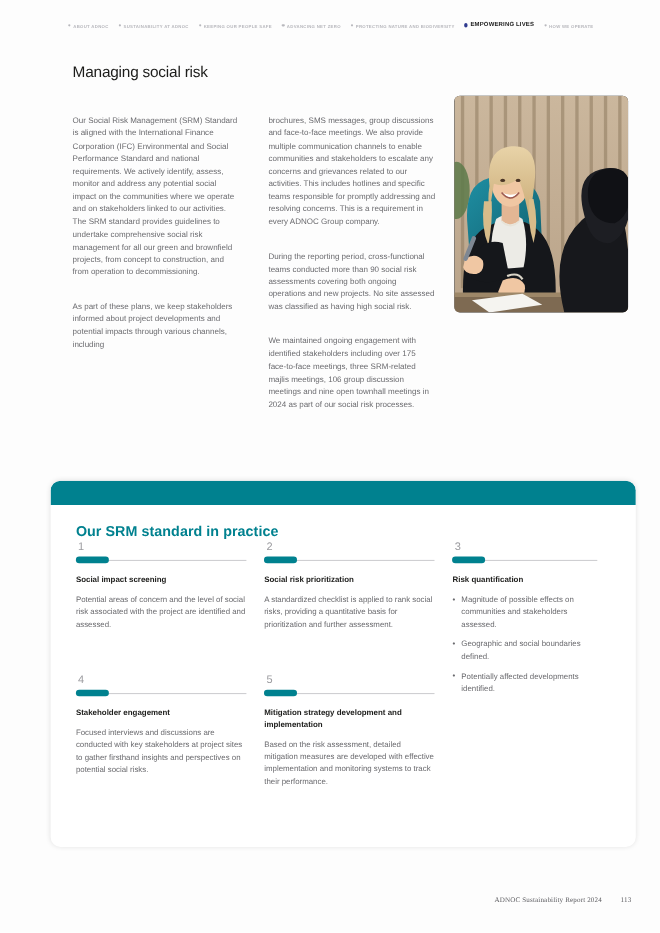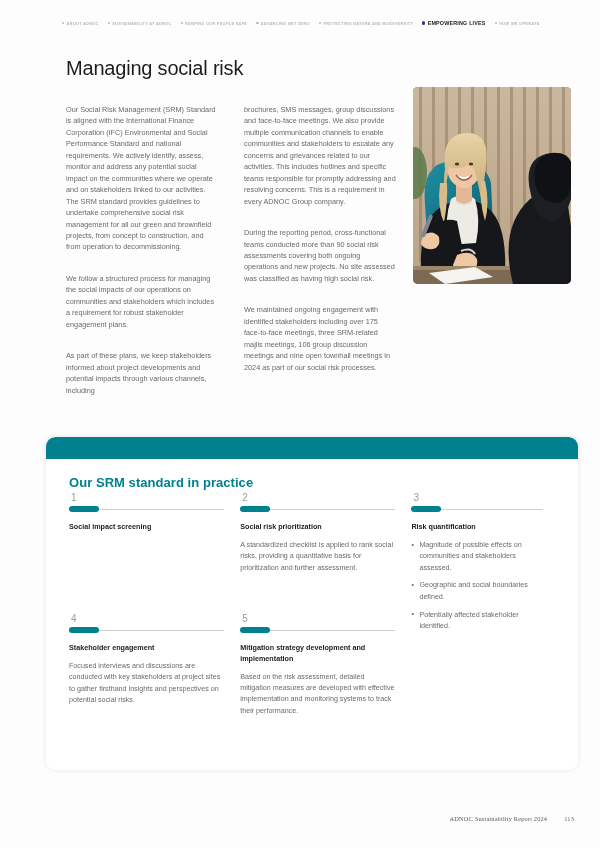--- a/index.html
+++ b/index.html
@@ -63,21 +63,21 @@
     width: 3.1px;
     height: 3.1px;
     background: #2f3a8f;
   }
 
   
   .title {
     position: absolute;
     top: 57px;
     left: 66px;
-    font-size: 20px;
+    font-size: 14px;
     font-weight: 400;
     color: #1d1d1b;
     letter-spacing: -0.2px;
   }
 
   
   .col {
     position: absolute;
     top: 84px;
     width: 152px;
@@ -251,21 +251,20 @@
     <div class="navitem">
       <span class="dot"></span>
       <span>HOW WE OPERATE</span>
     </div>
   </div>
 
   <h1 class="title">Managing social risk</h1>
 
   <div class="col c1">
     <p>Our Social Risk Management (SRM) Standard is aligned with the International Finance Corporation (IFC) Environmental and Social Performance Standard and national requirements. We actively identify, assess, monitor and address any potential social impact on the communities where we operate and on stakeholders linked to our activities. The SRM standard provides guidelines to undertake comprehensive social risk management for all our green and brownfield projects, from concept to construction, and from operation to decommissioning.</p>
-    <p>We follow a structured process for managing the social impacts of our operations on communities and stakeholders which includes a requirement for robust stakeholder engagement plans.</p>
     <p>As part of these plans, we keep stakeholders informed about project developments and potential impacts through various channels, including</p>
   </div>
 
   <div class="col c2">
     <p>brochures, SMS messages, group discussions and face-to-face meetings. We also provide multiple communication channels to enable communities and stakeholders to escalate any concerns and grievances related to our activities. This includes hotlines and specific teams responsible for promptly addressing and resolving concerns. This is a requirement in every ADNOC Group company.</p>
     <p>During the reporting period, cross-functional teams conducted more than 90 social risk assessments covering both ongoing operations and new projects. No site assessed was classified as having high social risk.</p>
     <p>We maintained ongoing engagement with identified stakeholders including over 175 face-to-face meetings, three SRM-related majlis meetings, 106 group discussion meetings and nine open townhall meetings in 2024 as part of our social risk processes.</p>
   </div>
 
   <div class="photo">
@@ -351,20 +350,21 @@
 
     <div class="steps-row row1">
 
       <div class="step">
         <div class="step-num">1</div>
         <div class="step-line">
           <div class="rule"></div>
           <div class="pill"></div>
         </div>
         <div class="step-head">Social impact screening</div>
+        <div class="step-body">Potential areas of concern and the level of social risk associated with the project are identified and assessed.</div>
       </div>
 
       <div class="step">
         <div class="step-num">2</div>
         <div class="step-line">
           <div class="rule"></div>
           <div class="pill"></div>
         </div>
         <div class="step-head">Social risk prioritization</div>
         <div class="step-body">A standardized checklist is applied to rank social risks, providing a quantitative basis for prioritization and further assessment.</div>
@@ -373,21 +373,21 @@
       <div class="step w3">
         <div class="step-num">3</div>
         <div class="step-line">
           <div class="rule"></div>
           <div class="pill"></div>
         </div>
         <div class="step-head">Risk quantification</div>
         <ul class="bullets step-body">
           <li>Magnitude of possible effects on communities and stakeholders assessed.</li>
           <li>Geographic and social boundaries defined.</li>
-          <li>Potentially affected stakeholder identified.</li>
+          <li>Potentially affected developments identified.</li>
         </ul>
       </div>
 
     </div>
 
     <div class="steps-row row2">
 
       <div class="step">
         <div class="step-num">4</div>
         <div class="step-line">

